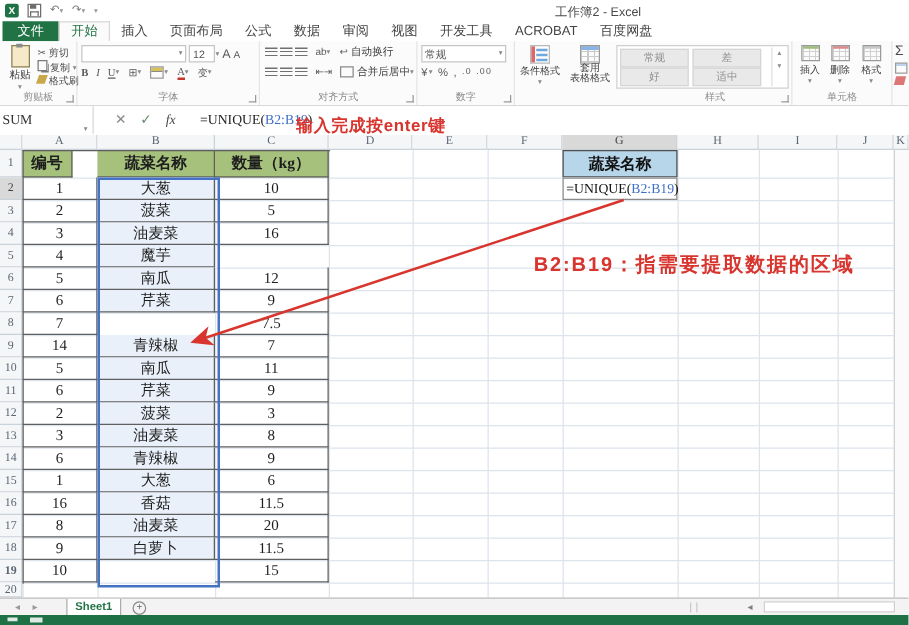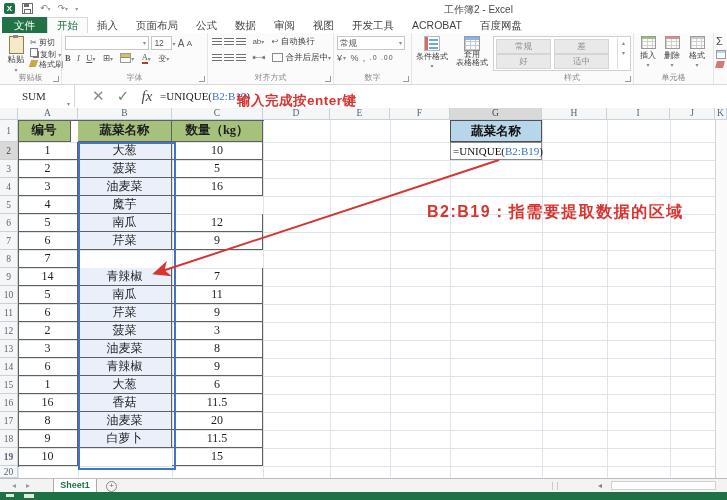--- a/index.html
+++ b/index.html
@@ -54,23 +54,23 @@
   .cellbtn{position:absolute;top:3px;width:22px;text-align:center;}
   .cell-ico{width:13px;height:11px;margin:0 auto 1px;border:1px solid #9a9a9a;
     background:repeating-linear-gradient(#d0d0d0 0 1px,transparent 1px 4px),
                repeating-linear-gradient(90deg,#d0d0d0 0 1px,transparent 1px 5px);}
   .cell-ico.ins{box-shadow:inset 0 2px 0 #9fc07a;}
   .cell-ico.del{box-shadow:inset 0 2px 0 #e08a8a;}
   .cell-ico.fmt{box-shadow:inset 0 2px 0 #c9c9c9;}
   
   .fbar{position:absolute;top:85px;left:0;right:0;height:23px;background:#fff;border-bottom:1px solid #d4d4d4;}
   .namebox{position:absolute;left:0;top:0;width:75px;height:22px;border-right:1px solid #d8d8d8;
-           font-size:11px;line-height:22px;padding-left:22px;color:#333;box-sizing:border-box;}
+           font-size:11px;line-height:22px;padding-left:2px;color:#333;box-sizing:border-box;}
   .namebox .dd{position:absolute;right:4px;top:8px;}
-  .fbtns{position:absolute;left:92px;top:0;height:22px;line-height:22px;font-size:15px;color:#8a8a8a;white-space:nowrap;}
+  .fbtns{position:absolute;left:92px;top:0;height:22px;line-height:22px;font-size:11px;color:#8a8a8a;white-space:nowrap;}
   .fbtns span{margin-right:8px;}
   .fx{font-style:italic;color:#4a4a4a;font-family:"Liberation Serif","DejaVu Serif",serif;}
   .ftext{position:absolute;left:160px;top:0;height:22px;line-height:22px;font-size:11px;color:#222;}
   .rng{color:#3e6fc7;}
   
   .grid{position:absolute;top:108px;left:0;width:727px;height:370px;background:#fff;}
   .hcell{position:absolute;box-sizing:border-box;background:#f5f6f7;border-right:1px solid #c9d1d9;border-bottom:1px solid #c9d1d9;
          font-family:"Liberation Serif","DejaVu Serif",serif;font-size:9.5px;color:#5a6572;text-align:center;}
   .hcell.hot{background:#d9d9d9;color:#444;}
   .gridline{position:absolute;background:#dde4ec;}
@@ -316,41 +316,42 @@
       <div class="gridline" style="left: 18px; top: 214px; width: 697px; height: 1px;"></div>
       <div class="gridline" style="left: 18px; top: 232px; width: 697px; height: 1px;"></div>
       <div class="gridline" style="left: 18px; top: 250px; width: 697px; height: 1px;"></div>
       <div class="gridline" style="left: 18px; top: 268px; width: 697px; height: 1px;"></div>
       <div class="gridline" style="left: 18px; top: 286px; width: 697px; height: 1px;"></div>
       <div class="gridline" style="left: 18px; top: 304px; width: 697px; height: 1px;"></div>
       <div class="gridline" style="left: 18px; top: 322px; width: 697px; height: 1px;"></div>
       <div class="gridline" style="left: 18px; top: 340px; width: 697px; height: 1px;"></div>
       <div class="gridline" style="left: 18px; top: 358px; width: 697px; height: 1px;"></div>
       <div class="vstrip"></div>
-      <div class="tcell hdr" style="left: 18px; top: 12px; width: 53px; height: 22px; line-height: 21px;">编号</div>
+      <div class="tcell hdr" style="left: 18px; top: 12px; width: 40px; height: 22px; line-height: 21px;">编号</div>
       <div class="tcell hdr" style="left: 78px; top: 12px; width: 94px; height: 22px; line-height: 21px;">蔬菜名称</div>
       <div class="tcell hdr" style="left: 172px; top: 12px; width: 91px; height: 22px; line-height: 21px;">数量（kg）</div>
       <div class="tcell" style="left: 18px; top: 34px; width: 60px; height: 18px; line-height: 17px;">1</div>
       <div class="tcell veg" style="left: 78px; top: 34px; width: 94px; height: 18px; line-height: 17px;">大葱</div>
       <div class="tcell" style="left: 172px; top: 34px; width: 91px; height: 18px; line-height: 17px;">10</div>
       <div class="tcell" style="left: 18px; top: 52px; width: 60px; height: 18px; line-height: 17px;">2</div>
       <div class="tcell veg" style="left: 78px; top: 52px; width: 94px; height: 18px; line-height: 17px;">菠菜</div>
       <div class="tcell" style="left: 172px; top: 52px; width: 91px; height: 18px; line-height: 17px;">5</div>
       <div class="tcell" style="left: 18px; top: 70px; width: 60px; height: 18px; line-height: 17px;">3</div>
       <div class="tcell veg" style="left: 78px; top: 70px; width: 94px; height: 18px; line-height: 17px;">油麦菜</div>
       <div class="tcell" style="left: 172px; top: 70px; width: 91px; height: 18px; line-height: 17px;">16</div>
       <div class="tcell" style="left: 18px; top: 88px; width: 60px; height: 18px; line-height: 17px;">4</div>
       <div class="tcell veg" style="left: 78px; top: 88px; width: 94px; height: 18px; line-height: 17px;">魔芋</div>
       <div class="tcell" style="left: 18px; top: 106px; width: 60px; height: 18px; line-height: 17px;">5</div>
       <div class="tcell veg" style="left: 78px; top: 106px; width: 94px; height: 18px; line-height: 17px;">南瓜</div>
       <div class="tcell" style="left: 172px; top: 106px; width: 91px; height: 18px; line-height: 17px;">12</div>
       <div class="tcell" style="left: 18px; top: 124px; width: 60px; height: 18px; line-height: 17px;">6</div>
       <div class="tcell veg" style="left: 78px; top: 124px; width: 94px; height: 18px; line-height: 17px;">芹菜</div>
       <div class="tcell" style="left: 172px; top: 124px; width: 91px; height: 18px; line-height: 17px;">9</div>
       <div class="tcell" style="left: 18px; top: 142px; width: 60px; height: 18px; line-height: 17px;">7</div>
+      <div class="tcell" style="left: 172px; top: 142px; width: 91px; height: 18px; line-height: 17px;">7.5</div>
       <div class="tcell" style="left: 18px; top: 160px; width: 60px; height: 18px; line-height: 17px;">14</div>
       <div class="tcell veg" style="left: 78px; top: 160px; width: 94px; height: 18px; line-height: 17px;">青辣椒</div>
       <div class="tcell" style="left: 172px; top: 160px; width: 91px; height: 18px; line-height: 17px;">7</div>
       <div class="tcell" style="left: 18px; top: 178px; width: 60px; height: 18px; line-height: 17px;">5</div>
       <div class="tcell veg" style="left: 78px; top: 178px; width: 94px; height: 18px; line-height: 17px;">南瓜</div>
       <div class="tcell" style="left: 172px; top: 178px; width: 91px; height: 18px; line-height: 17px;">11</div>
       <div class="tcell" style="left: 18px; top: 196px; width: 60px; height: 18px; line-height: 17px;">6</div>
       <div class="tcell veg" style="left: 78px; top: 196px; width: 94px; height: 18px; line-height: 17px;">芹菜</div>
       <div class="tcell" style="left: 172px; top: 196px; width: 91px; height: 18px; line-height: 17px;">9</div>
       <div class="tcell" style="left: 18px; top: 214px; width: 60px; height: 18px; line-height: 17px;">2</div>

